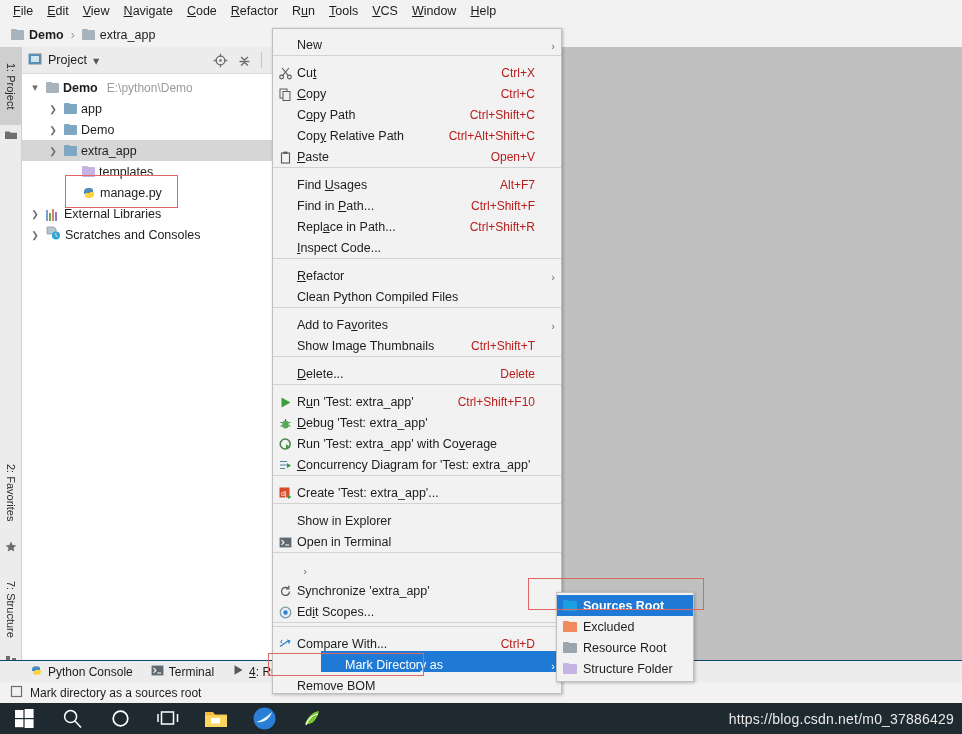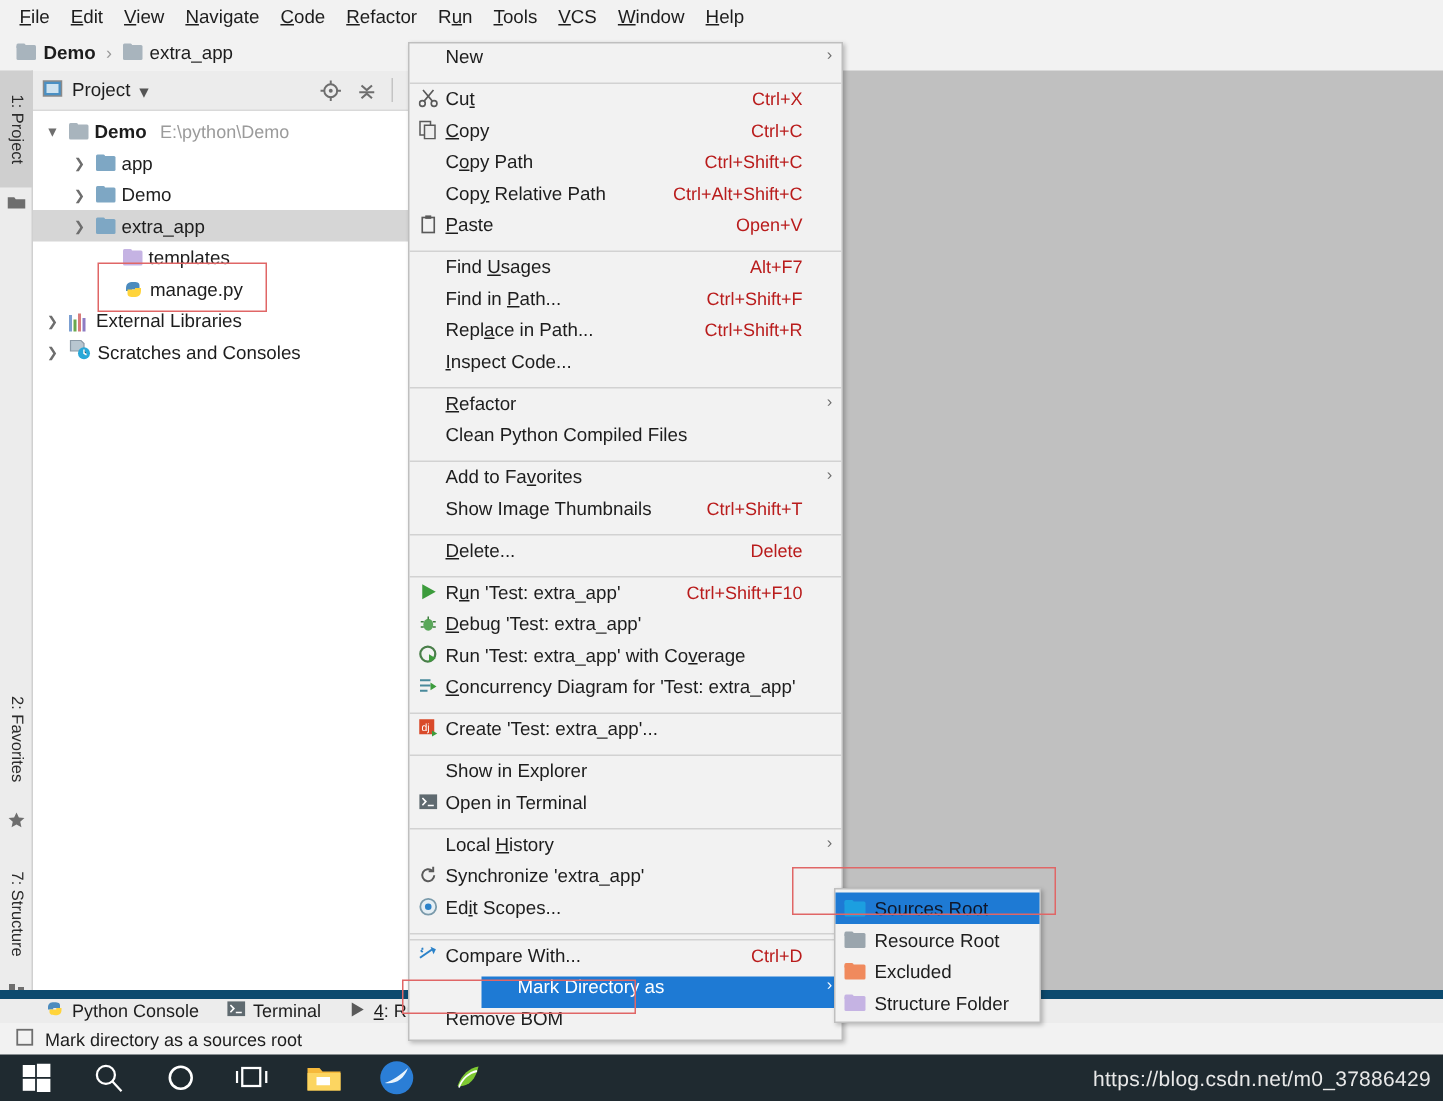--- a/index.html
+++ b/index.html
@@ -118,21 +118,21 @@
     position:absolute; left:296px; top:47px; width:666px; height:613px;
     background:#c0c0c0;
   }
   .tipline { position:absolute; font-size:15px; color:#3c4043; white-space:nowrap; }
   .tipline .kb { color:#4a6fa5; }
 
   
   #bottom-tools {
     position:absolute; left:0; top:660px; width:962px; height:22px;
     background:#ececec; display:flex; align-items:center; padding-left:30px; gap:18px;
-    border-top:6px solid #0c4a6e;
+    border-top:1px solid #0c4a6e;
   }
   #bottom-tools .bt { display:flex; align-items:center; gap:5px; font-size:12px; }
   #bottom-tools .bt u { text-decoration:underline; }
 
   #statusbar {
     position:absolute; left:0; top:682px; width:776px; height:21px;
     background:#f2f2f2; display:flex; align-items:center; padding-left:10px; gap:7px;
     font-size:12px;
   }
 
@@ -147,21 +147,21 @@
   }
 
   
   #ctxmenu {
     position:absolute; left:272px; top:28px; width:290px;
     background:#f2f2f2; border:1px solid #bfbfbf;
     box-shadow: 1px 1px 3px rgba(0,0,0,0.25);
     padding:2px 0 0 0; z-index:50;
   }
   .cmi {
-    height:21px; display:flex; align-items:flex-start; position:relative;
+    height:21px; display:flex; align-items:flex-end; position:relative;
     padding-left:0; font-size:12.5px; color:#1d1d1d; white-space:nowrap;
   }
   .cmi .ci { width:24px; display:flex; align-items:center; justify-content:center; flex:none; }
   .cmi .cl { flex:1; }
   .cmi .cs { color:#b91c1c; font-size:12px; padding-right:10px; }
   .cmi .carrow { width:16px; text-align:center; color:#6e6e6e; font-size:11px; }
   .cmi.hl { background:#1e7ad4; color:#ffffff;margin-left:48px; }
   .cmi.hl .carrow { color:#ffffff; }
   .csep { height:1px; background:#d2d2d2; margin:3px 0; }
   .cmi u { text-decoration: underline; }
@@ -172,21 +172,21 @@
   }
 
   
   #submenu {
     position:absolute; left:556px; top:592px; width:138px;
     background:#f2f2f2; border:1px solid #bfbfbf;
     box-shadow: 1px 1px 3px rgba(0,0,0,0.25);
     padding:2px 0; z-index:60;
   }
   .smi { height:21px; display:flex; align-items:center; font-size:12.5px; padding-left:6px; gap:6px; }
-  .smi.hl { background:#1e7ad4; color:#0f172a; }
+  .smi.hl { background:#1e7ad4; color:#ffffff;font-weight:bold; }
   .sm-fo { width:14px; height:11px; position:relative; flex:none; }
   .sm-fo::before { content:""; position:absolute; left:0; top:1px; width:14px; height:10px; border-radius:1px; }
   .sm-fo::after { content:""; position:absolute; left:0; top:0; width:6px; height:3px; border-radius:1px 1px 0 0; }
   .sm-fo.blue::before, .sm-fo.blue::after { background:#1c9fe0; }
   .sm-fo.orange::before, .sm-fo.orange::after { background:#f08a5d; }
   .sm-fo.grey::before, .sm-fo.grey::after { background:#9aa5ad; }
   .sm-fo.purple::before, .sm-fo.purple::after { background:#c5b3e3; }
 
   #anno-sources {
     position:absolute; left:528px; top:578px; width:176px; height:32px;
@@ -604,21 +604,20 @@
           <rect x="0.6" y="1.6" width="11.8" height="9.8" fill="#5f6a70"></rect>
           <path d="M2.6 4l2.3 2.4-2.3 2.4M6.2 9h4" stroke="#fff" stroke-width="1.1" fill="none"></path>
         </svg>
       </span>
       <span class="cl">Open in Terminal</span>
       <span class="carrow"></span>
     </div>
     <div class="csep"></div>
     <div class="cmi">
       <span class="ci"></span>
-      <span class="cl">Local <u>H</u>istory</span>
       <span class="carrow">›</span>
     </div>
     <div class="cmi">
       <span class="ci">
         <svg width="13" height="13" viewBox="0 0 13 13">
           <path d="M10.5 6.5a4 4 0 11-1.3-3" fill="none" stroke="#5a5a5a" stroke-width="1.3"></path>
           <path d="M9.8 0.8v3h-3" fill="none" stroke="#5a5a5a" stroke-width="1.3"></path>
         </svg>
       </span>
       <span class="cl">Synchronize 'extra_app'</span>
@@ -659,26 +658,26 @@
       <span class="carrow"></span>
     </div>
   </div>
 
 <div id="submenu">
     <div class="smi hl">
       <span class="sm-fo blue"></span>
       <span>Sources Root</span>
     </div>
     <div class="smi">
+      <span class="sm-fo orange"></span>
+      <span>Excluded</span>
+    </div>
+    <div class="smi">
       <span class="sm-fo grey"></span>
       <span>Resource Root</span>
-    </div>
-    <div class="smi">
-      <span class="sm-fo orange"></span>
-      <span>Excluded</span>
     </div>
     <div class="smi">
       <span class="sm-fo purple"></span>
       <span>Structure Folder</span>
     </div>
   </div>
 
 <div id="anno-sources"></div>
 <div id="anno-mark"></div>
 

